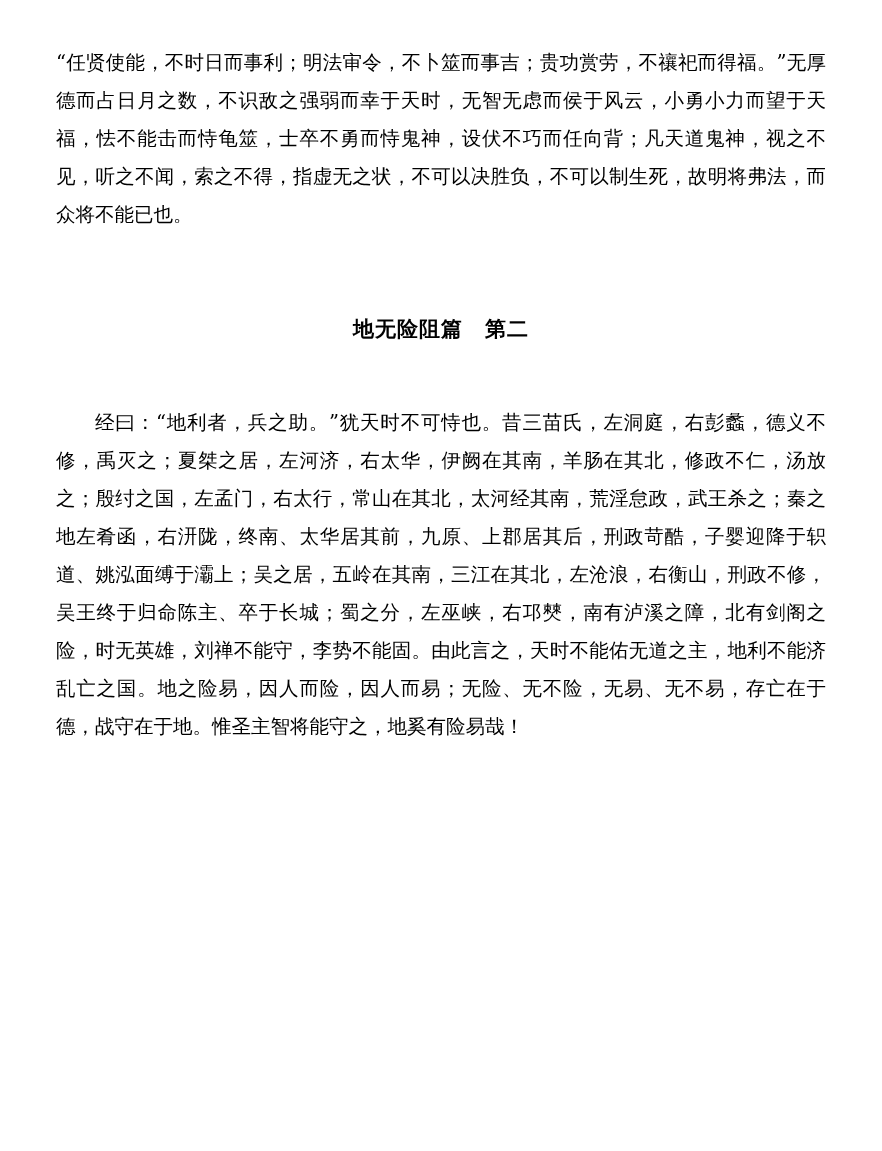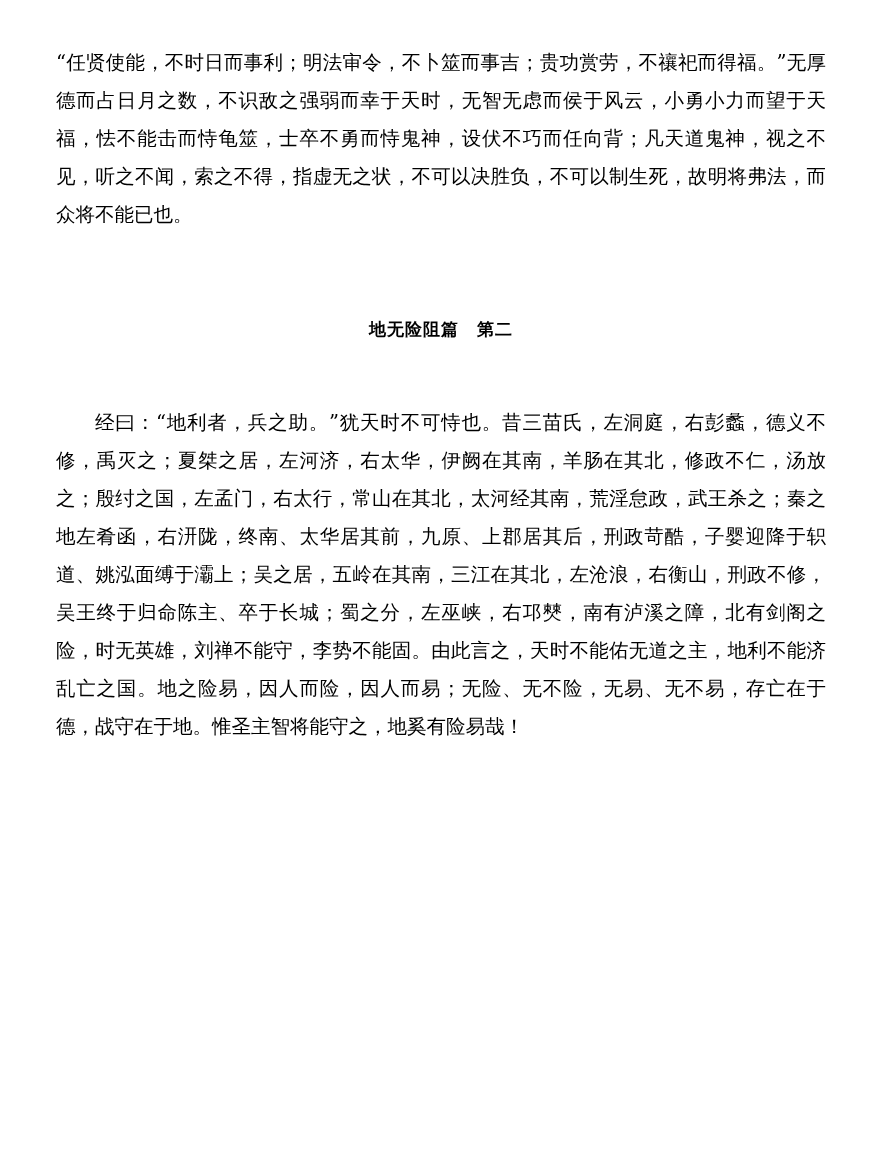--- a/index.html
+++ b/index.html
@@ -31,21 +31,21 @@
     margin: 0 0 0 0;
     text-indent: 2em;
     text-align: justify;
     text-justify: inter-ideograph;
   }
   .para.no-indent {
     text-indent: 0;
   }
   .section-title {
     text-align: center;
-    font-size: 17px;
+    font-size: 21px;
     line-height: 38px;
     margin: 0;
     letter-spacing: 1px;
   }
   .gap-large {
     height: 76px;
   }
   .gap-medium {
     height: 56px;
   }

